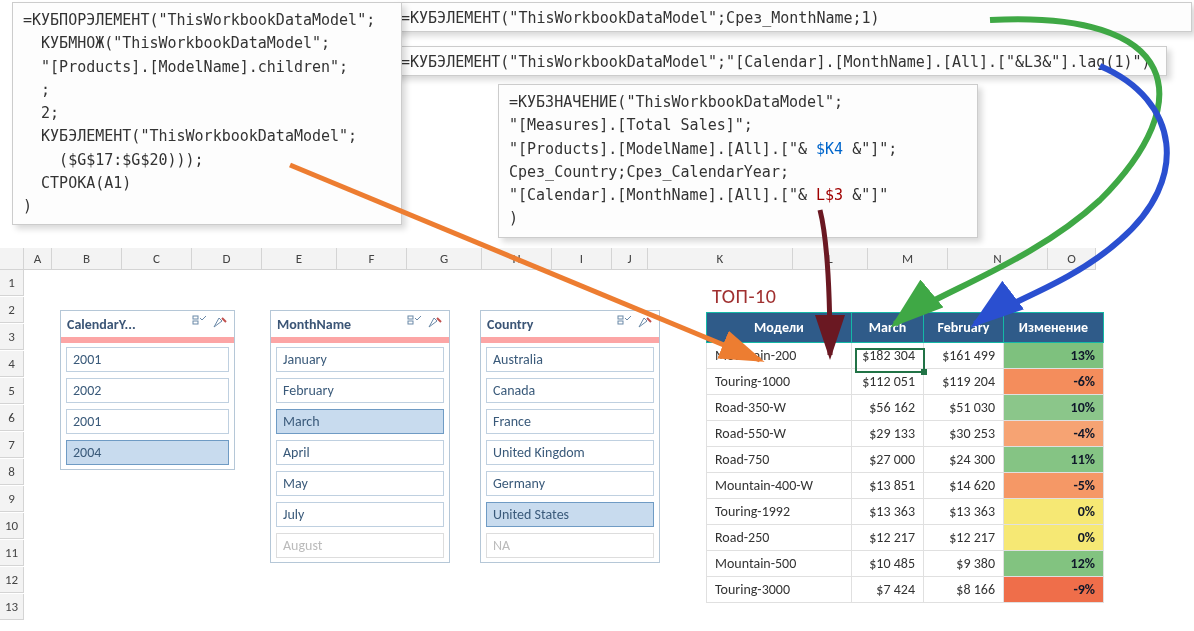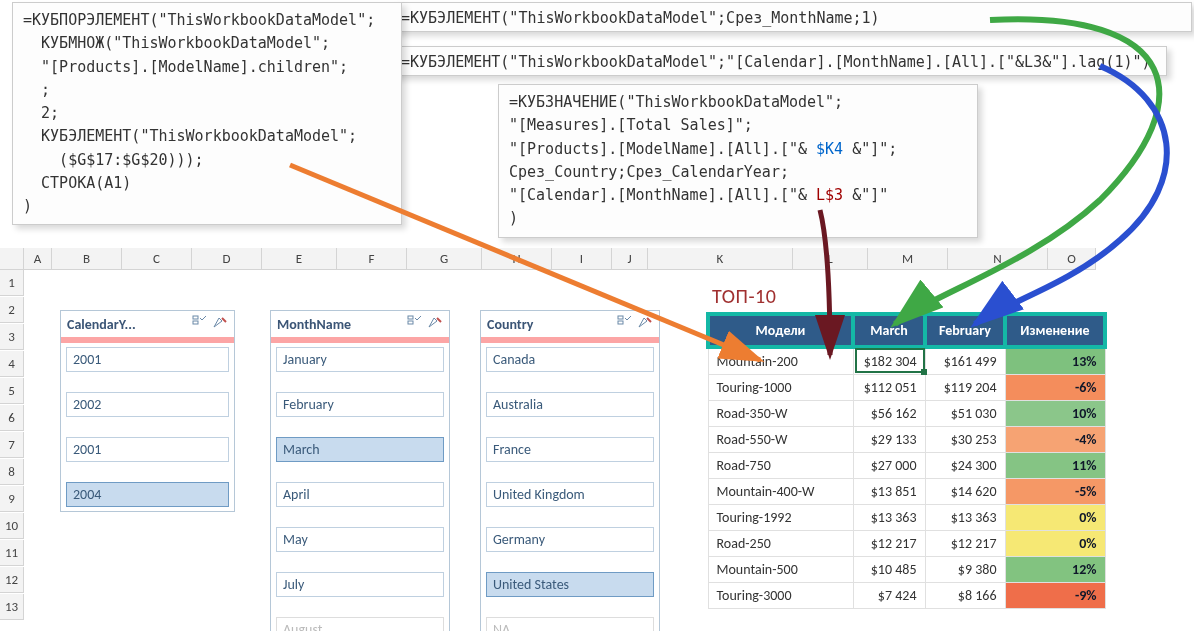--- a/index.html
+++ b/index.html
@@ -60,21 +60,21 @@
   .slicer-head {
     display: flex;
     align-items: center;
     padding: 4px 6px;
     font-weight: 600;
     color: #3b5576;
     border-bottom: 6px solid #fca5a5;
   }
   .slicer-head .title { flex: 1; overflow: hidden; text-overflow: ellipsis; white-space: nowrap; }
   .slicer-head svg { margin-left: 4px; }
-  .slicer-items { padding: 4px 5px; display: flex; flex-direction: column; gap: 20px; }
+  .slicer-items { padding: 4px 5px; display: flex; flex-direction: column; gap: 6px; }
   .slicer-item {
     border: 1px solid #bfd0e0;
     padding: 3px 6px;
     font-size: 14px;
     color: #3a5a7a;
     background: #fff;
   }
   .slicer-item.sel { background: #c8dbee; border-color: #6f9bc4; }
   .slicer-item.dis { color: #bbb; border-color: #ddd; }
 
@@ -85,21 +85,21 @@
     top: 312px;
     border-collapse: collapse;
     font-size: 14px;
     z-index: 7;
   }
   .tbl th {
     background: #2f5b89;
     color: #fff;
     font-weight: 700;
     padding: 6px 8px;
-    border: 4px solid #14b8a6;
+    border: 1px solid #14b8a6;
     text-align: center;
   }
   .tbl td {
     border: 1px solid #e0e0e0;
     padding: 4px 8px;
     background: #fff;
   }
   .tbl td.num { text-align: right; }
   .chg { text-align: right; font-weight: 600; color: #0f172a; }
   .top10 {
@@ -241,22 +241,22 @@
           <rect x="1" y="1" width="5" height="3" fill="none" stroke="#6a89a8"></rect>
           <rect x="1" y="6" width="5" height="3" fill="none" stroke="#6a89a8"></rect>
           <path d="M8 3 l2 2 l4 -4" stroke="#6a89a8" fill="none"></path>
         </svg></span>
      <span><svg width="16" height="14" viewBox="0 0 16 14">
           <path d="M2 12 L7 3 L10 6 Z" fill="none" stroke="#6a89a8"></path>
           <line x1="10" y1="3" x2="14" y2="7" stroke="#c0504d" stroke-width="2"></line>
         </svg></span>
    </div>
     <div class="slicer-items">
+      <div class="slicer-item">Australia</div>
       <div class="slicer-item">Canada</div>
-      <div class="slicer-item">Australia</div>
       <div class="slicer-item">France</div>
       <div class="slicer-item">United Kingdom</div>
       <div class="slicer-item">Germany</div>
       <div class="slicer-item sel">United States</div>
       <div class="slicer-item dis">NA</div>
     </div>
   </div>
 
 <div class="top10">ТОП-10</div>
 

